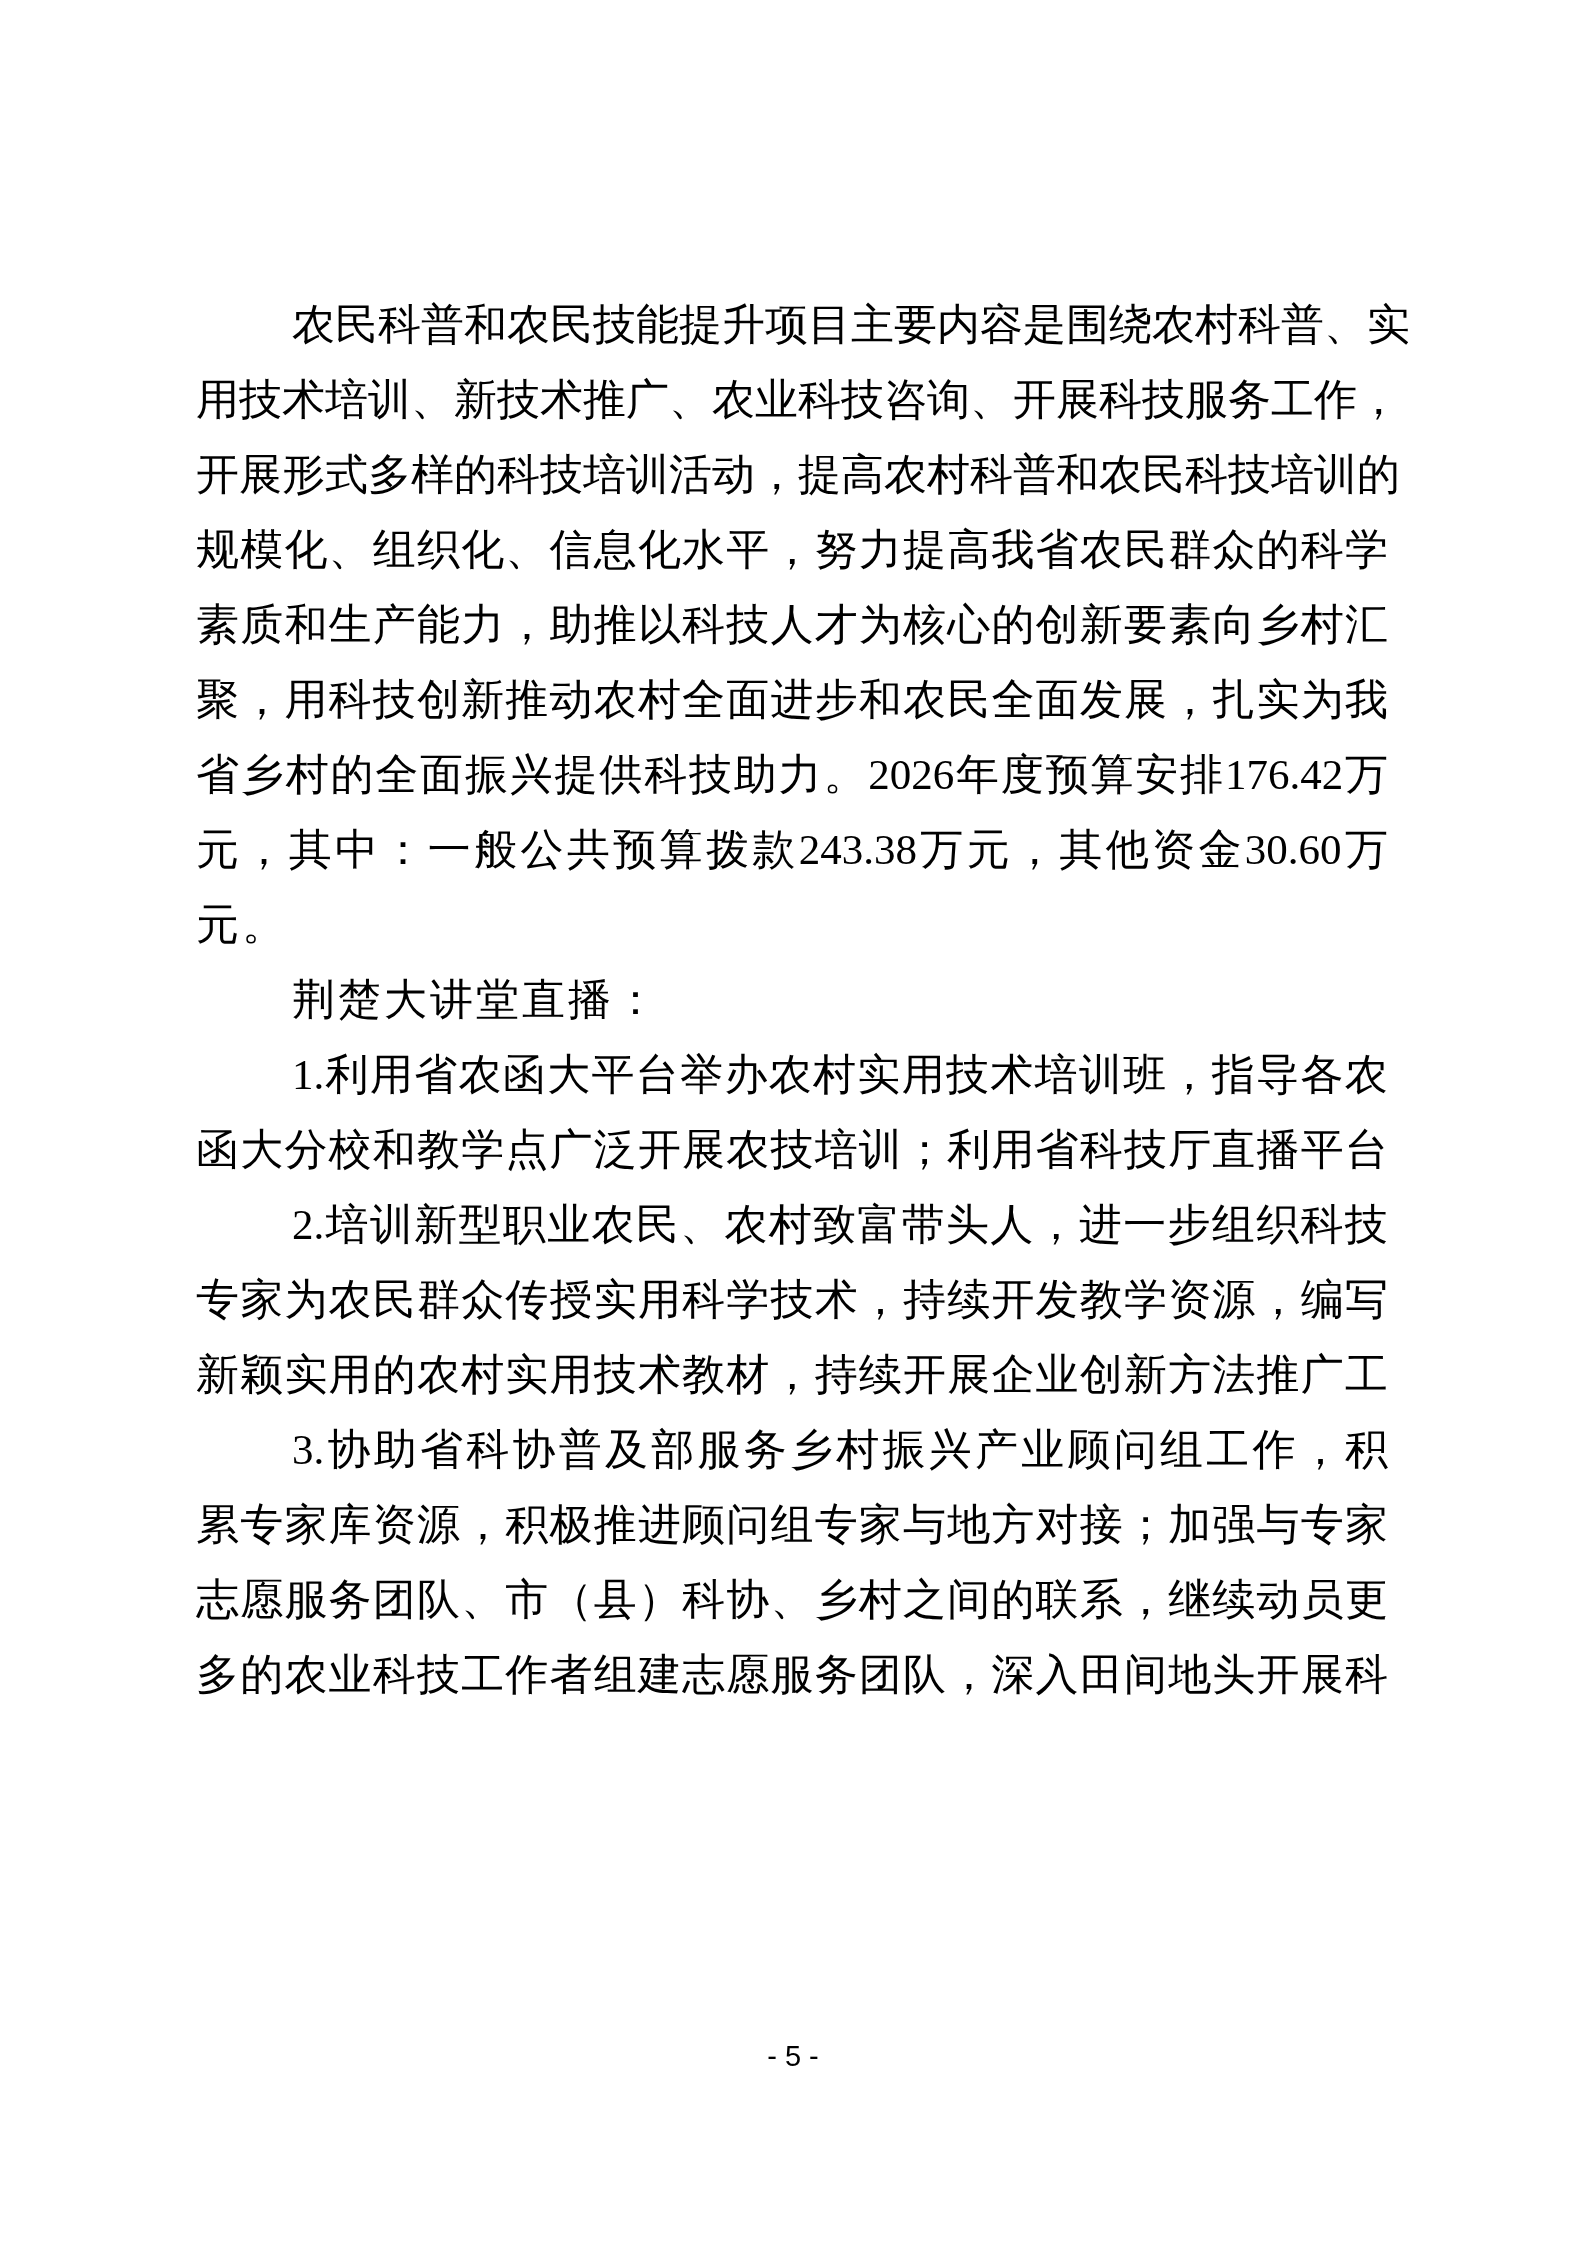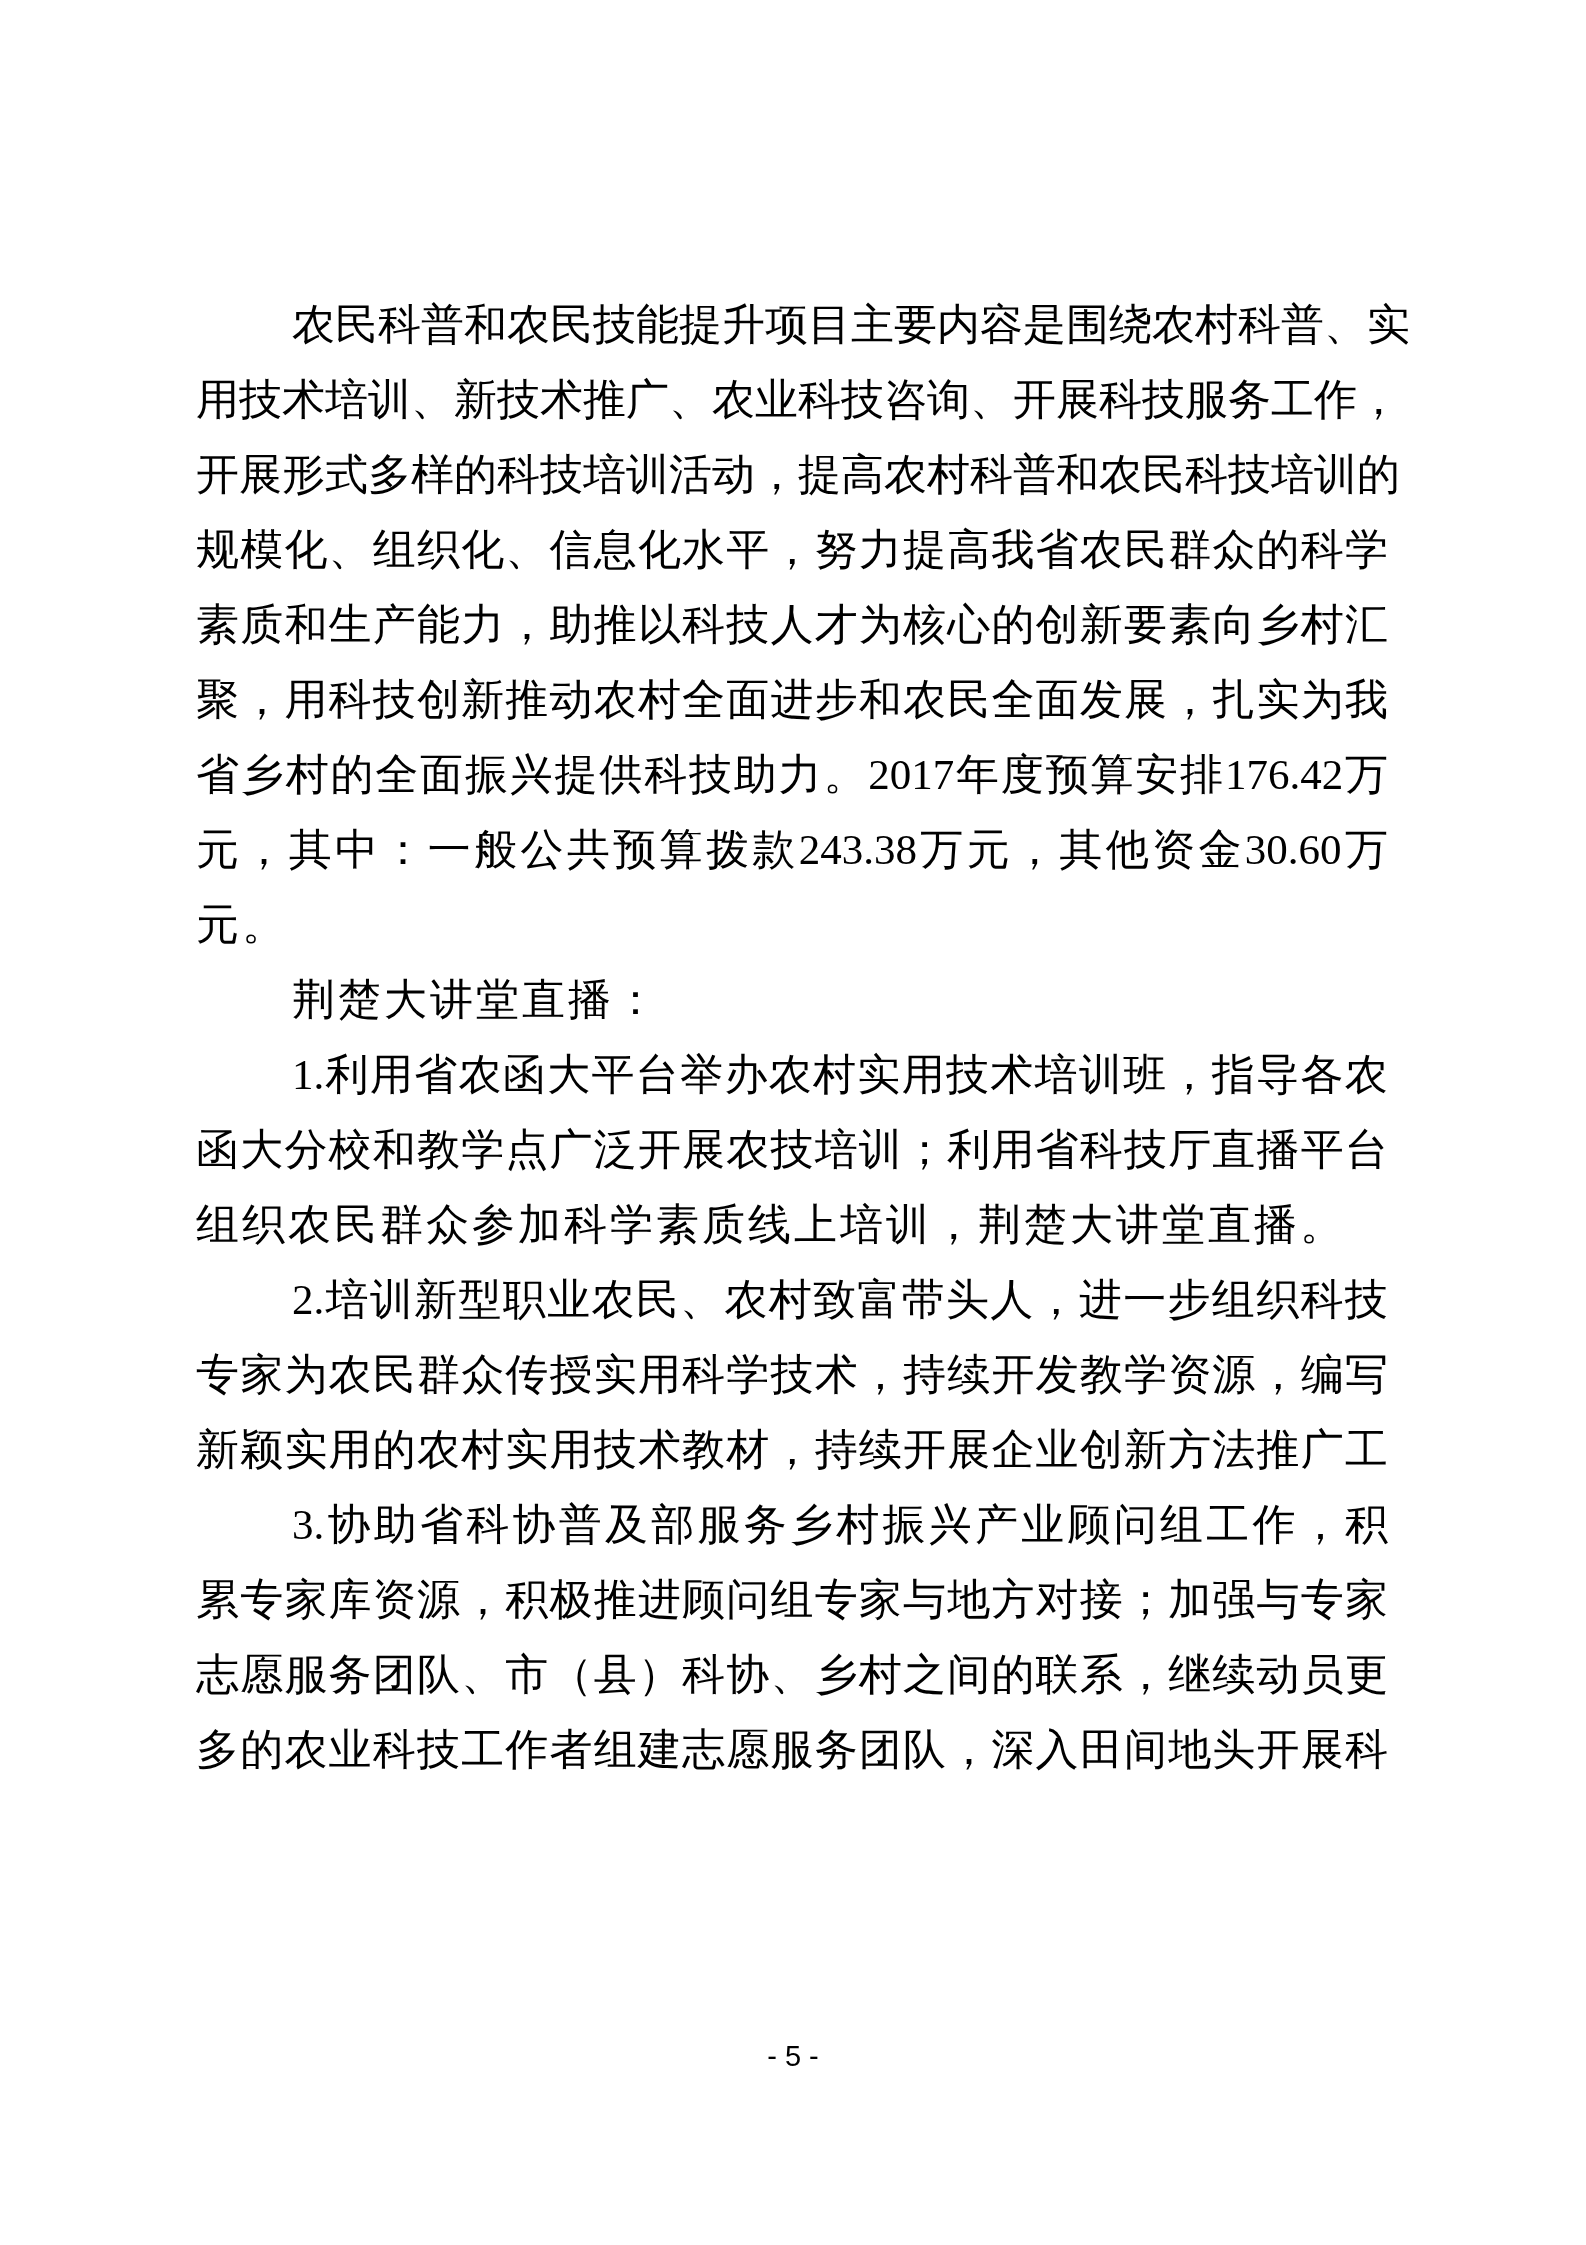--- a/index.html
+++ b/index.html
@@ -242,21 +242,21 @@
         <span>面</span>
         <span>振</span>
         <span>兴</span>
         <span>提</span>
         <span>供</span>
         <span>科</span>
         <span>技</span>
         <span>助</span>
         <span>力</span>
         <span>。</span>
-        <span>2017</span>
+        <span>2026</span>
         <span>年</span>
         <span>度</span>
         <span>预</span>
         <span>算</span>
         <span>安</span>
         <span>排</span>
         <span>176.42</span>
         <span>万</span>
       </div>
     <div class="line justify">
@@ -335,21 +335,20 @@
         <span>用</span>
         <span>省</span>
         <span>科</span>
         <span>技</span>
         <span>厅</span>
         <span>直</span>
         <span>播</span>
         <span>平</span>
         <span>台</span>
       </div>
-    <div class="line plain">组织农民群众参加科学素质线上培训，荆楚大讲堂直播。</div>
     <div class="line justify indent">
         <span>2.</span>
         <span>培</span>
         <span>训</span>
         <span>新</span>
         <span>型</span>
         <span>职</span>
         <span>业</span>
         <span>农</span>
         <span>民</span>

